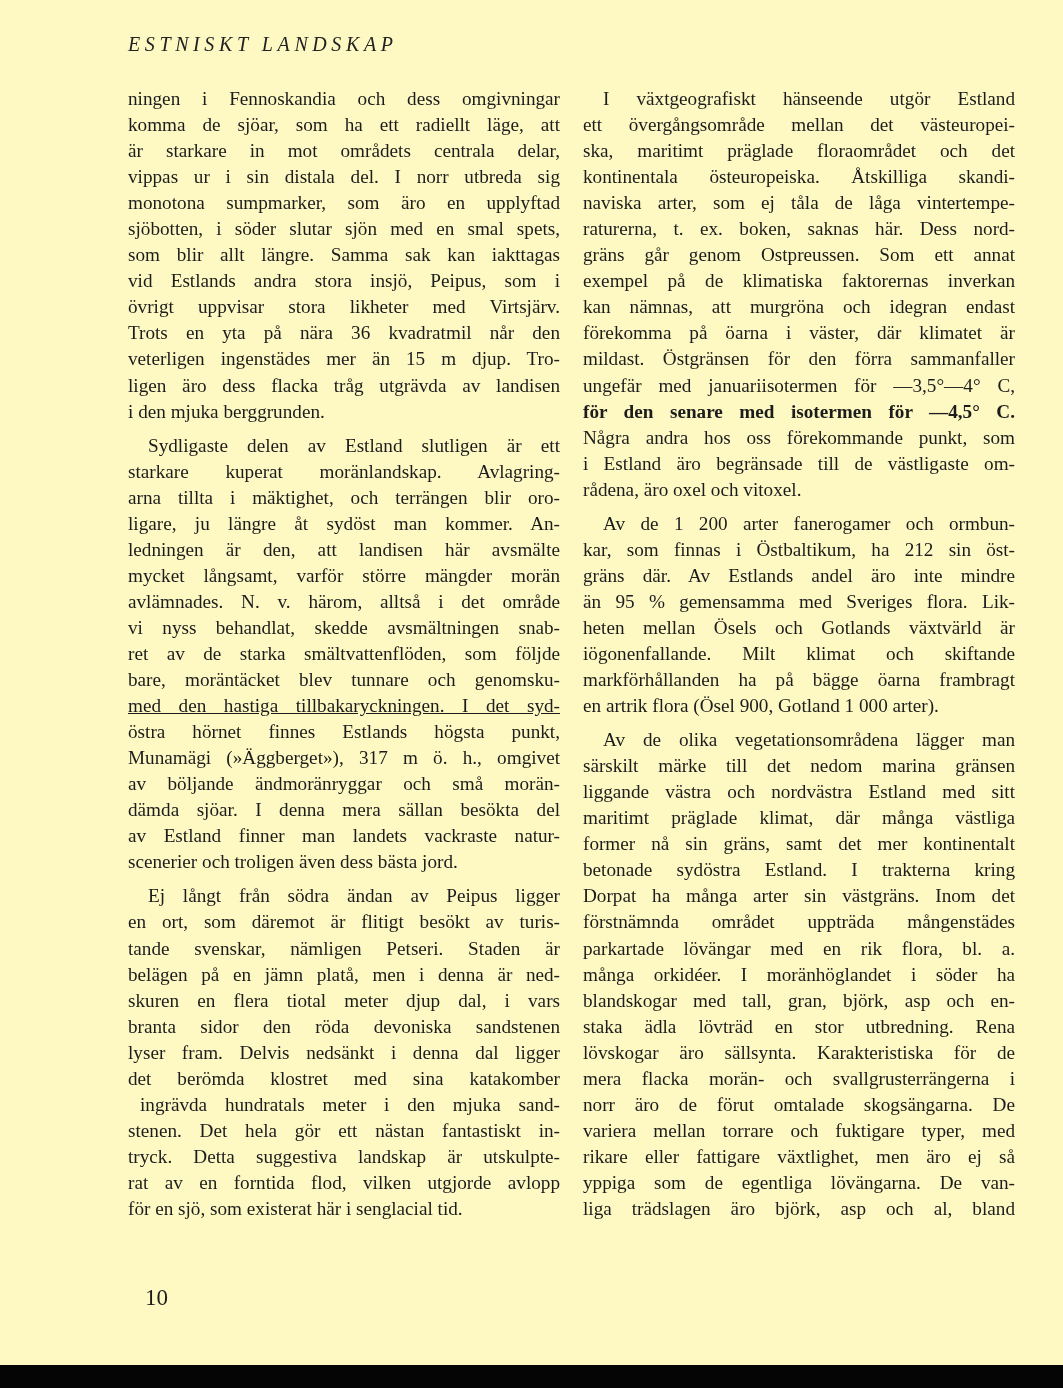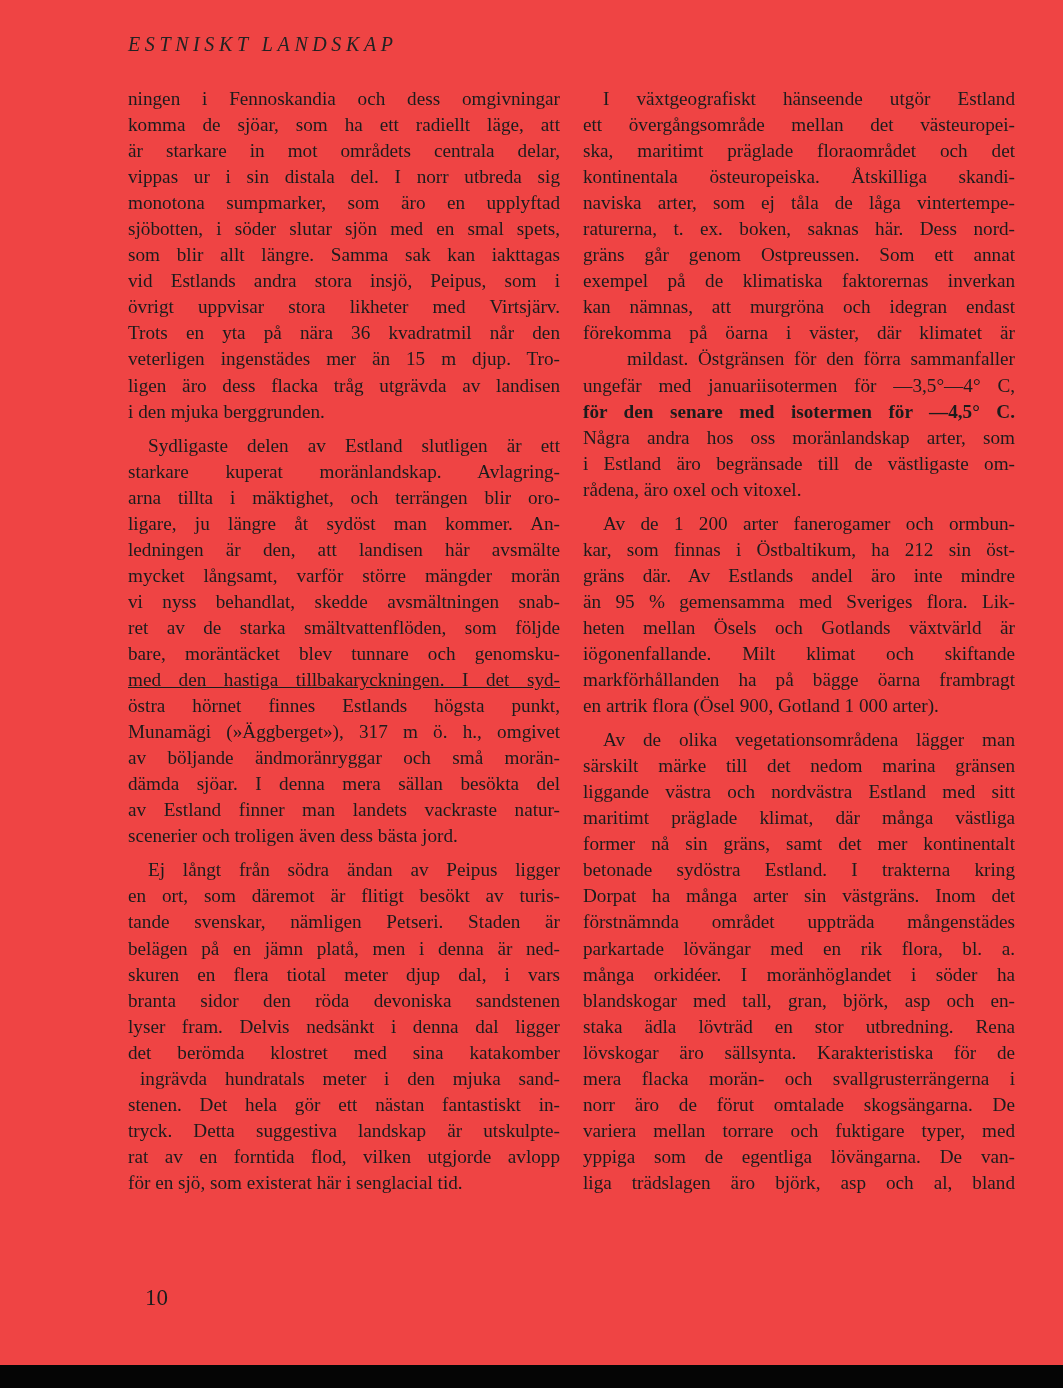--- a/index.html
+++ b/index.html
@@ -2,21 +2,21 @@
 <html><head>
 <meta charset="utf-8">
 <style>
   html, body { margin:0; padding:0; }
   body {
     width:1063px; height:1388px; position:relative; overflow:hidden;
     background:#fcfbf6;
     font-family:"DejaVu Serif", "Liberation Serif", serif;
     color:#1c1c1c;
   }
-  .page { position:absolute; left:0; top:0; width:1063px; height:1365px; background:#ef4444; }
+  .page { position:absolute; left:0; top:0; width:1063px; height:1365px; background:#fef9c3; }
   .running-head {
     position:absolute; left:128px; top:33px;
     font-family:"Liberation Serif", serif; font-style:italic;
     font-size:20px; letter-spacing:4.6px; color:#222;
   }
   .col {
     position:absolute; top:86px; width:432px;
     font-family:"Liberation Serif", serif;
     font-size:19.2px; line-height:26.05px;
     text-align:justify;
@@ -54,20 +54,21 @@
         <span class="line" style="white-space: normal; text-align-last: justify;">ligen äro dess flacka tråg utgrävda av landisen</span>
         <span class="line last">i den mjuka berggrunden.</span>
       </p>
       <p>
         <span class="line" style="padding-left: 20px; white-space: normal; text-align-last: justify;">Sydligaste delen av Estland slutligen är ett</span>
         <span class="line" style="white-space: normal; text-align-last: justify;">starkare kuperat moränlandskap. Avlagring-</span>
         <span class="line" style="white-space: normal; text-align-last: justify;">arna tillta i mäktighet, och terrängen blir oro-</span>
         <span class="line" style="white-space: normal; text-align-last: justify;">ligare, ju längre åt sydöst man kommer. An-</span>
         <span class="line" style="white-space: normal; text-align-last: justify;">ledningen är den, att landisen här avsmälte</span>
         <span class="line" style="white-space: normal; text-align-last: justify;">mycket långsamt, varför större mängder morän</span>
+        <span class="line" style="white-space: normal; text-align-last: justify;">avlämnades. N. v. härom, alltså i det område</span>
         <span class="line" style="white-space: normal; text-align-last: justify;">vi nyss behandlat, skedde avsmältningen snab-</span>
         <span class="line" style="white-space: normal; text-align-last: justify;">ret av de starka smältvattenflöden, som följde</span>
         <span class="line" style="white-space: normal; text-align-last: justify;">bare, moräntäcket blev tunnare och genomsku-</span>
         <span class="line" style="white-space: normal; text-align-last: justify; text-decoration: underline;">med den hastiga tillbakaryckningen. I det syd-</span>
         <span class="line" style="white-space: normal; text-align-last: justify;">östra hörnet finnes Estlands högsta punkt,</span>
         <span class="line" style="white-space: normal; text-align-last: justify;">Munamägi (»Äggberget»), 317 m ö. h., omgivet</span>
         <span class="line" style="white-space: normal; text-align-last: justify;">av böljande ändmoränryggar och små morän-</span>
         <span class="line" style="white-space: normal; text-align-last: justify;">dämda sjöar. I denna mera sällan besökta del</span>
         <span class="line" style="white-space: normal; text-align-last: justify;">av Estland finner man landets vackraste natur-</span>
         <span class="line last">scenerier och troligen även dess bästa jord.</span>
@@ -93,24 +94,24 @@
         <span class="line" style="padding-left: 20px; white-space: normal; text-align-last: justify;">I växtgeografiskt hänseende utgör Estland</span>
         <span class="line" style="white-space: normal; text-align-last: justify;">ett övergångsområde mellan det västeuropei-</span>
         <span class="line" style="white-space: normal; text-align-last: justify;">ska, maritimt präglade floraområdet och det</span>
         <span class="line" style="white-space: normal; text-align-last: justify;">kontinentala östeuropeiska. Åtskilliga skandi-</span>
         <span class="line" style="white-space: normal; text-align-last: justify;">naviska arter, som ej tåla de låga vintertempe-</span>
         <span class="line" style="white-space: normal; text-align-last: justify;">raturerna, t. ex. boken, saknas här. Dess nord-</span>
         <span class="line" style="white-space: normal; text-align-last: justify;">gräns går genom Ostpreussen. Som ett annat</span>
         <span class="line" style="white-space: normal; text-align-last: justify;">exempel på de klimatiska faktorernas inverkan</span>
         <span class="line" style="white-space: normal; text-align-last: justify;">kan nämnas, att murgröna och idegran endast</span>
         <span class="line" style="white-space: normal; text-align-last: justify;">förekomma på öarna i väster, där klimatet är</span>
-        <span class="line" style="white-space: normal; text-align-last: justify; margin-left: 44px;">mildast. Östgränsen för den förra sammanfaller</span>
+        <span class="line" style="white-space: normal; text-align-last: justify;">mildast. Östgränsen för den förra sammanfaller</span>
         <span class="line" style="white-space: normal; text-align-last: justify;">ungefär med januariisotermen för —3,5°—4° C,</span>
         <span class="line" style="white-space: normal; text-align-last: justify; font-weight: bold;">för den senare med isotermen för —4,5° C.</span>
-        <span class="line" style="white-space: normal; text-align-last: justify;">Några andra hos oss moränlandskap arter, som</span>
+        <span class="line" style="white-space: normal; text-align-last: justify;">Några andra hos oss förekommande punkt, som</span>
         <span class="line" style="white-space: normal; text-align-last: justify;">i Estland äro begränsade till de västligaste om-</span>
         <span class="line last">rådena, äro oxel och vitoxel.</span>
       </p>
       <p>
         <span class="line" style="padding-left: 20px; white-space: normal; text-align-last: justify;">Av de 1 200 arter fanerogamer och ormbun-</span>
         <span class="line" style="white-space: normal; text-align-last: justify;">kar, som finnas i Östbaltikum, ha 212 sin öst-</span>
         <span class="line" style="white-space: normal; text-align-last: justify;">gräns där. Av Estlands andel äro inte mindre</span>
         <span class="line" style="white-space: normal; text-align-last: justify;">än 95 % gemensamma med Sveriges flora. Lik-</span>
         <span class="line" style="white-space: normal; text-align-last: justify;">heten mellan Ösels och Gotlands växtvärld är</span>
         <span class="line" style="white-space: normal; text-align-last: justify;">iögonenfallande. Milt klimat och skiftande</span>
@@ -127,20 +128,21 @@
         <span class="line" style="white-space: normal; text-align-last: justify;">Dorpat ha många arter sin västgräns. Inom det</span>
         <span class="line" style="white-space: normal; text-align-last: justify;">förstnämnda området uppträda mångenstädes</span>
         <span class="line" style="white-space: normal; text-align-last: justify;">parkartade lövängar med en rik flora, bl. a.</span>
         <span class="line" style="white-space: normal; text-align-last: justify;">många orkidéer. I moränhöglandet i söder ha</span>
         <span class="line" style="white-space: normal; text-align-last: justify;">blandskogar med tall, gran, björk, asp och en-</span>
         <span class="line" style="white-space: normal; text-align-last: justify;">staka ädla lövträd en stor utbredning. Rena</span>
         <span class="line" style="white-space: normal; text-align-last: justify;">lövskogar äro sällsynta. Karakteristiska för de</span>
         <span class="line" style="white-space: normal; text-align-last: justify;">mera flacka morän- och svallgrusterrängerna i</span>
         <span class="line" style="white-space: normal; text-align-last: justify;">norr äro de förut omtalade skogsängarna. De</span>
         <span class="line" style="white-space: normal; text-align-last: justify;">variera mellan torrare och fuktigare typer, med</span>
+        <span class="line" style="white-space: normal; text-align-last: justify;">rikare eller fattigare växtlighet, men äro ej så</span>
         <span class="line" style="white-space: normal; text-align-last: justify;">yppiga som de egentliga lövängarna. De van-</span>
         <span class="line" style="white-space: normal; text-align-last: justify;">liga trädslagen äro björk, asp och al, bland</span>
       </p>
     </div>
 
   <div class="page-number">10</div>
 </div>
 <div class="bottom-band"></div>
 
 </body></html>

